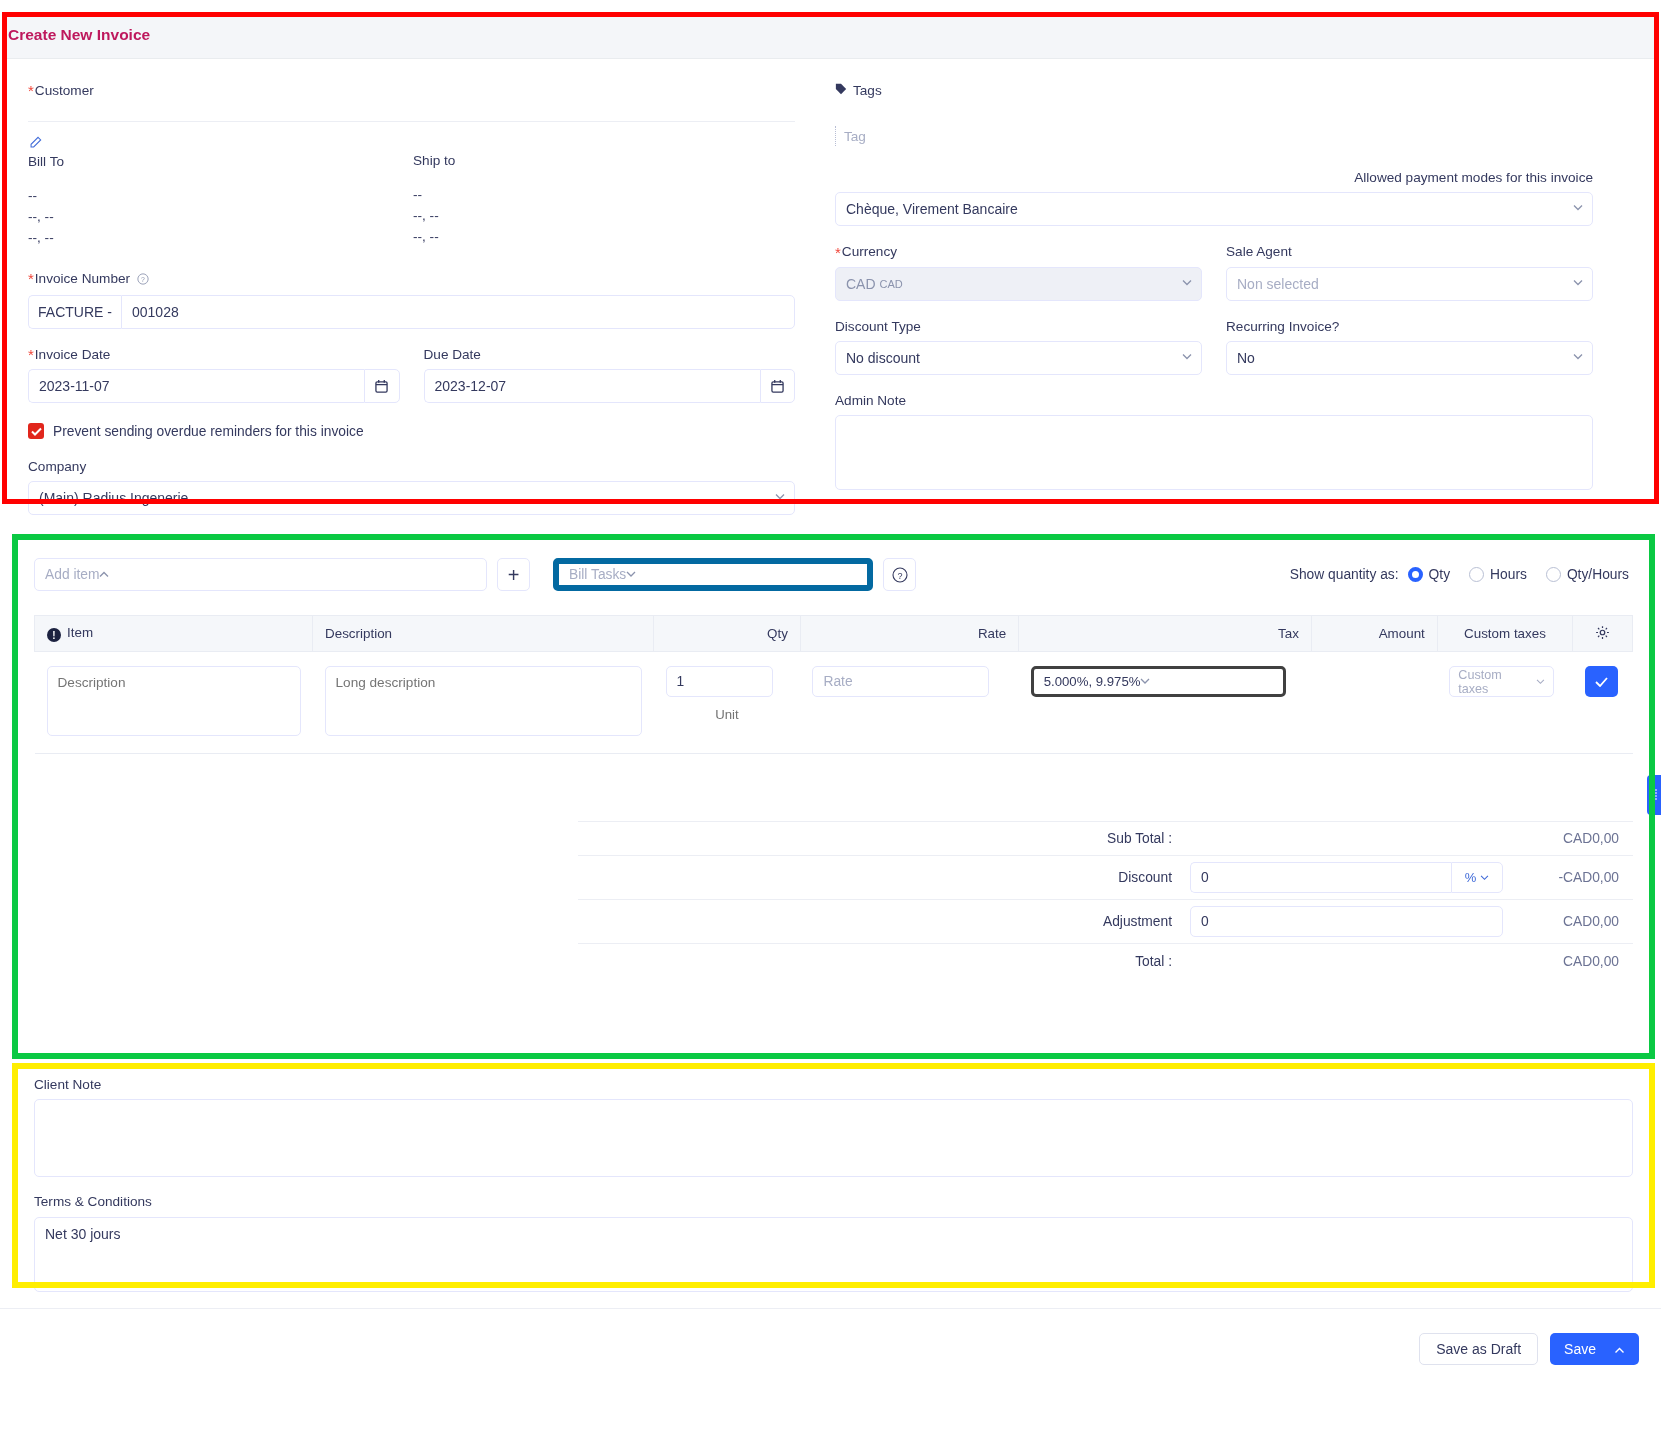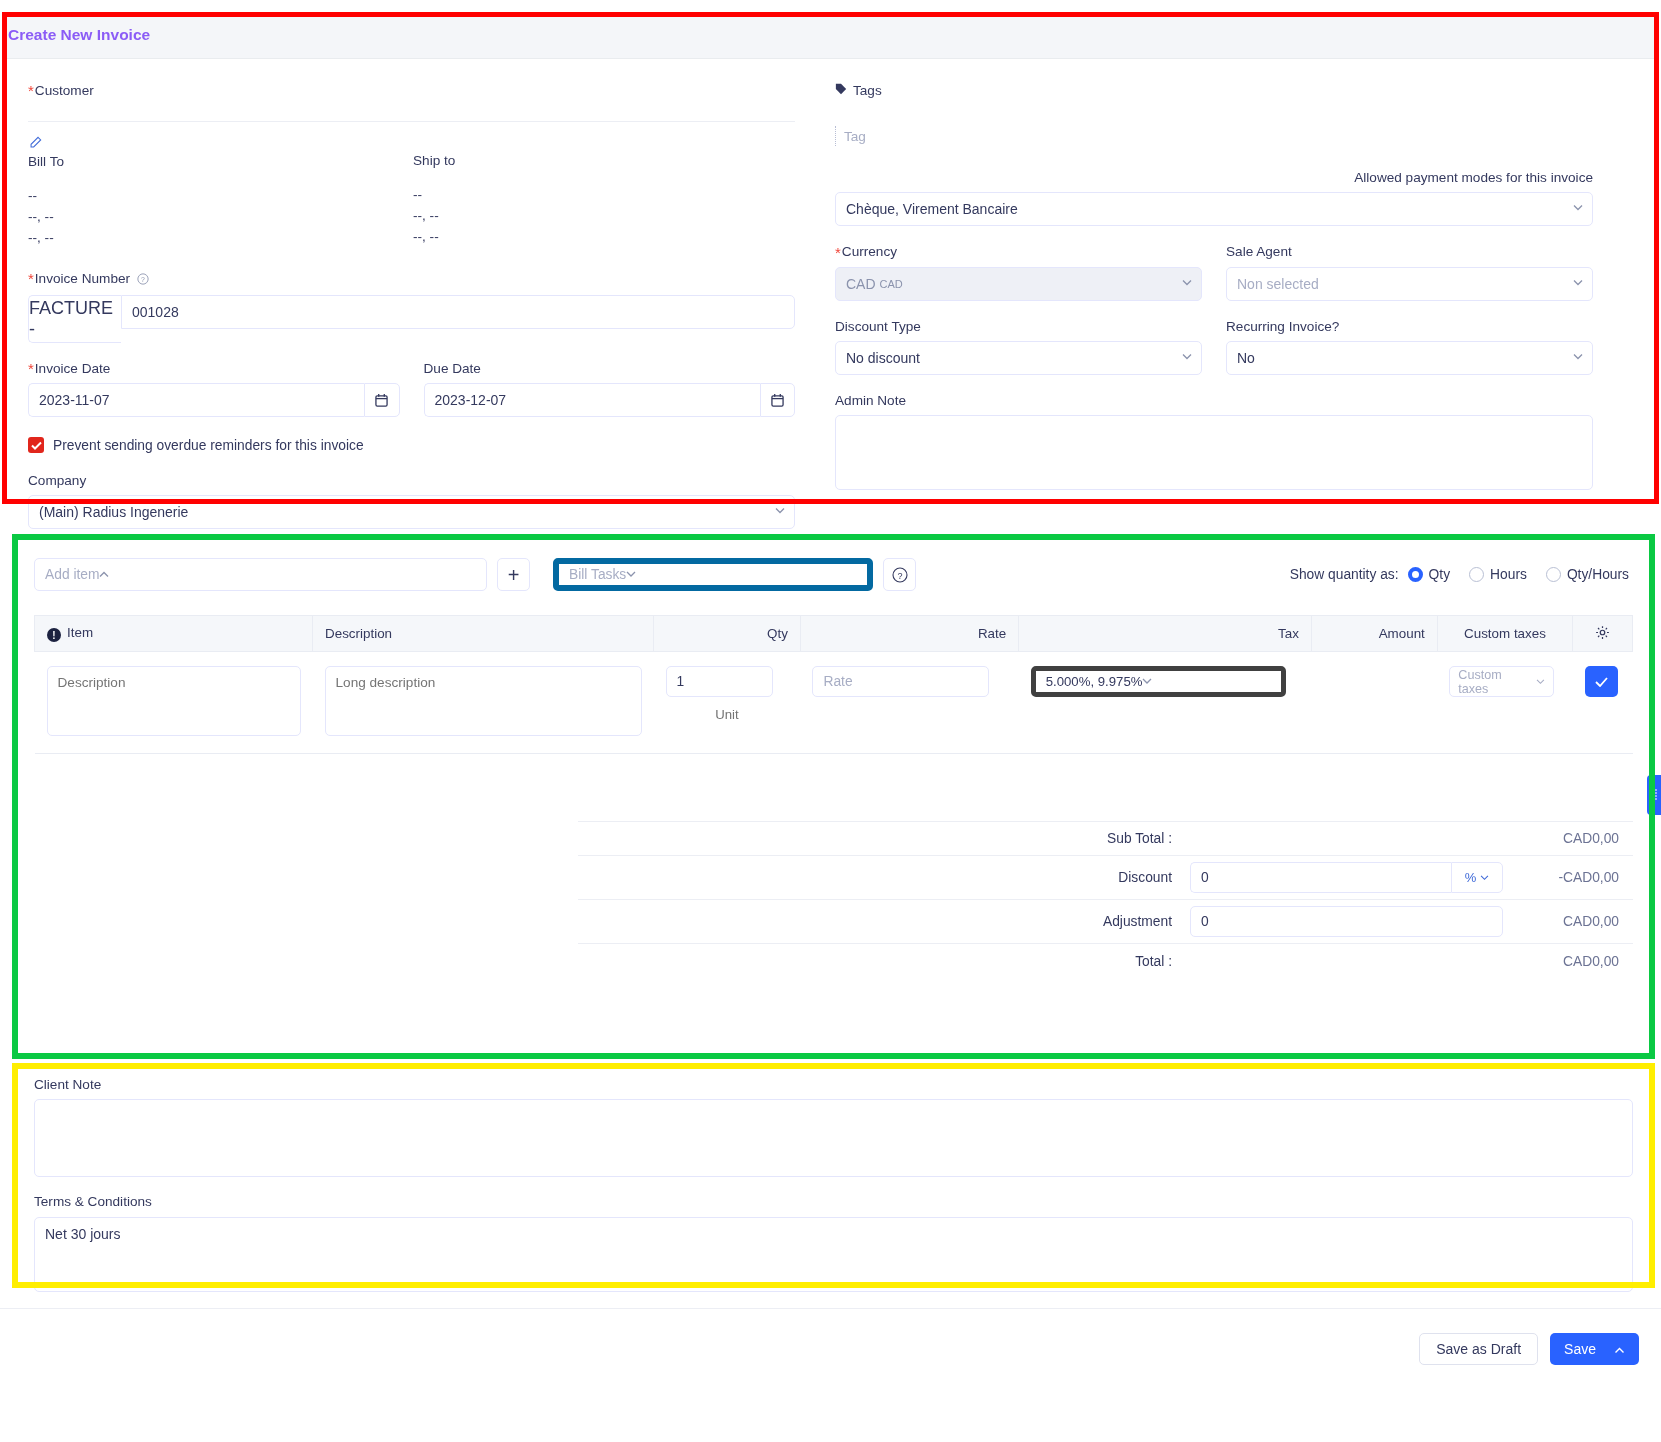--- a/index.html
+++ b/index.html
@@ -17,21 +17,21 @@
   
   .frame-red    { position:absolute; left:2px;  top:12px;   width:1657px; height:492px;  border:5px solid #ff0000; z-index:40; pointer-events:none; }
   .frame-green  { position:absolute; left:12px; top:534px;  width:1643px; height:525px;  border:6px solid #0ac943; z-index:40; pointer-events:none; }
   .frame-yellow { position:absolute; left:12px; top:1063px; width:1643px; height:225px;  border:6px solid #ffee00; z-index:40; pointer-events:none; }
 
   
   .card-top { position:absolute; left:2px; top:12px; width:1657px; height:492px; background:#fff; }
   .card-head {
     height:47px; background:#f4f6f9; border-bottom:1px solid #e9ecef;
     display:flex; align-items:center; padding-left:6px;
-    font-size:15.5px; font-weight:bold; color:#8b5cf6;
+    font-size:15.5px; font-weight:bold; color:#be185d;
   }
   .card-body { padding:24px 26px 0 26px; display:flex; }
   .col-left  { width:775px; padding-right:8px; }
   .col-right { width:790px; padding-left:32px; }
 
   label.fl { display:block; font-size:13.6px; color:#34395e; margin-bottom:6px; line-height:1.2; }
   .req { color:#f0463a; font-size:15px; line-height:0; vertical-align:middle; margin-right:1px; }
 
   .ctl {
     width:100%; height:34px; border:1px solid #e4e6fc; border-radius:5px;
@@ -47,23 +47,23 @@
   .chev svg { display:block; }
 
   .hr { border:0; border-top:1px solid #eceef4; margin:22px 0 0 0; }
 
   .editicon { color:#3f6ad8; font-size:15px; line-height:1; margin-bottom:2px; display:block; }
   .addr-label { font-size:13.6px; color:#34395e; margin-bottom:16px; }
   .addr-line { font-size:13.6px; color:#34395e; line-height:1.55; }
 
   .grp { display:flex; width:100%; }
   .grp-prefix {
-    width:93px; height:48px; border:1px solid #e4e6fc; border-right:none;
+    width:93px; height:34px; border:1px solid #e4e6fc; border-right:none;
     border-radius:5px 0 0 5px; background:#fff; display:flex; align-items:center;
-    justify-content:center; font-size:18px; color:#34395e;
+    justify-content:center; font-size:14px; color:#34395e;
   }
   .grp-input {
     flex:1; height:34px; border:1px solid #e4e6fc; border-radius:0 5px 5px 0;
     padding:0 10px; display:flex; align-items:center; font-size:14px; color:#34395e;
   }
 
   .row2 { display:flex; gap:24px; }
   .row2 > div { flex:1; }
 
   .datewrap { display:flex; }
@@ -143,21 +143,21 @@
             color:#fff; font-size:10px; align-items:center; justify-content:center; margin-right:6px;
             vertical-align:-2px; font-weight:bold; }
   table.items tbody td { border-bottom:1px solid #e9ecf3; padding:14px 12px; vertical-align:top; background:#fff; }
   .tdesc { width:100%; height:70px; border:1px solid #e4e6fc; border-radius:5px; padding:8px 10px;
            color:#a7adc4; font-size:13.6px; font-family:inherit; outline:none; resize:none; }
   .qtyinput { width:107px; height:31px; border:1px solid #e4e6fc; border-radius:5px; padding:0 10px;
               font-size:13.8px; color:#34395e; display:flex; align-items:center; }
   .unit { text-align:center; font-size:13.2px; color:#737373; margin-top:10px; }
   .rateinput { width:177px; height:31px; border:1px solid #e4e6fc; border-radius:5px; padding:0 10px;
               font-size:13.8px; color:#a7adc4; display:flex; align-items:center; }
-  .taxsel { width:255px; height:31px; border:5px solid #404040; border-radius:5px; padding:0 10px;
+  .taxsel { width:255px; height:31px; border:3px solid #404040; border-radius:5px; padding:0 10px;
             font-size:13.2px; color:#34395e; display:flex; align-items:center; position:relative; }
   .ctaxsel { width:105px; height:31px; border:1px solid #e4e6fc; border-radius:5px; padding:0 8px;
             font-size:12.6px; color:#a7adc4; display:flex; align-items:center; justify-content:center; gap:2px; }
   .okbtn { width:33px; height:31px; background:#2962ff; border-radius:5px; display:flex;
            align-items:center; justify-content:center; cursor:pointer; }
 
   
   .totals { position:absolute; left:566px; top:270px; width:1055px; }
   .trow { display:flex; align-items:center; border-bottom:1px solid #eceef4; min-height:34px; padding:6px 0; }
   .trow .tlabel { flex:1; text-align:right; font-size:13.8px; padding-right:18px; }

